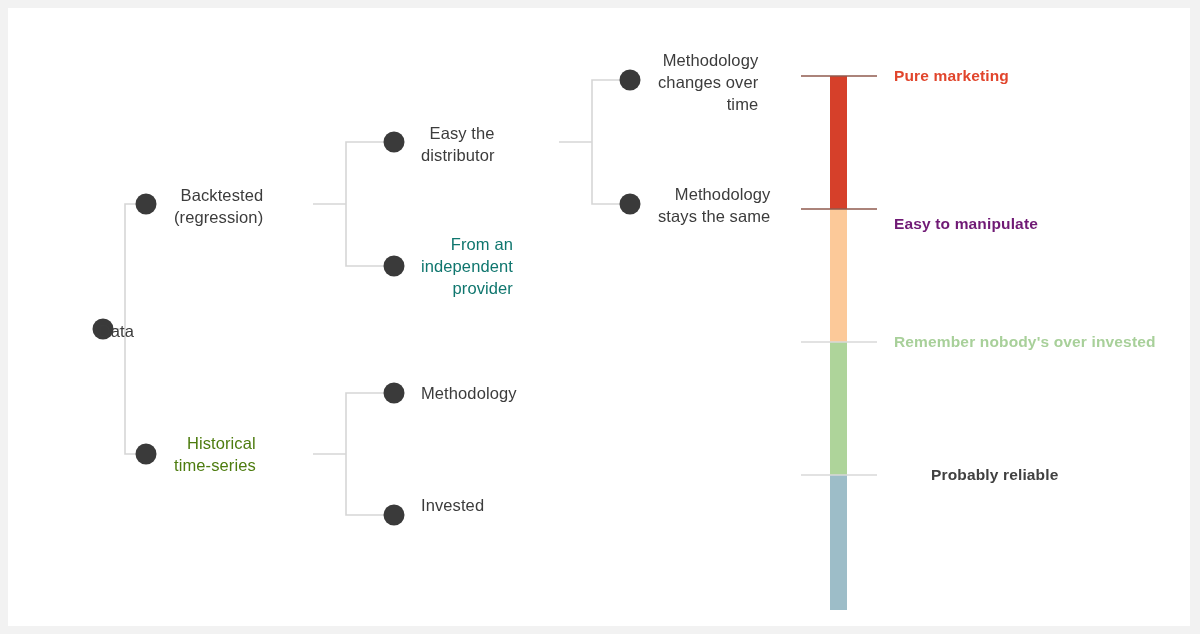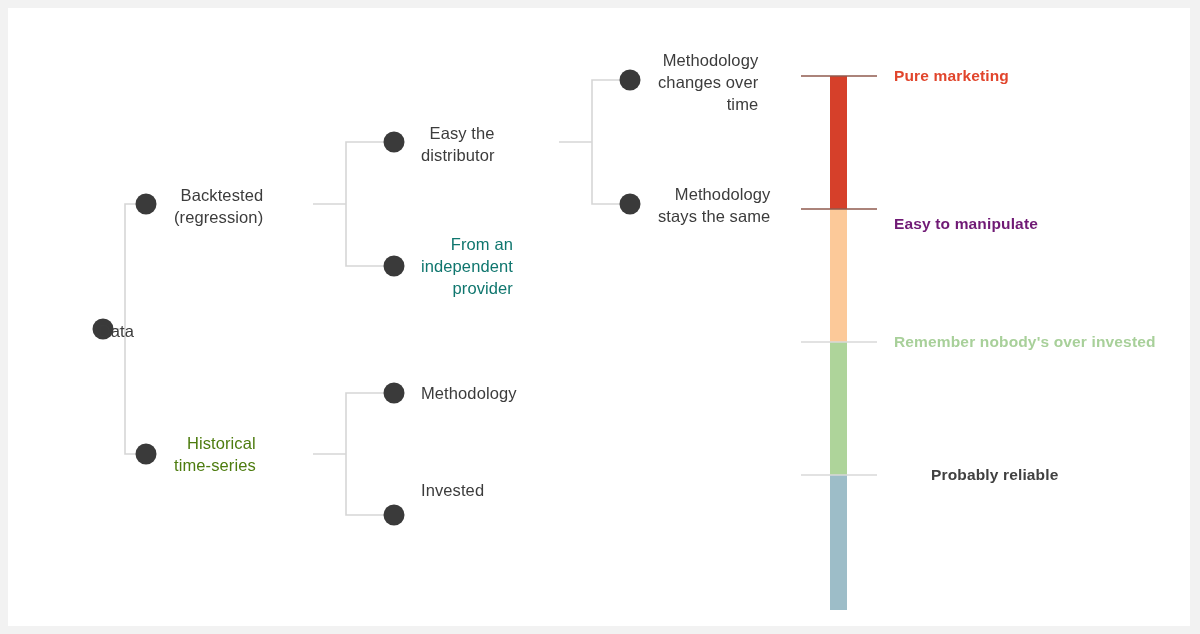--- a/index.html
+++ b/index.html
@@ -109,21 +109,21 @@
         <div class="tree-node-label right-of-dot" style="left: 166px; top: 176px; color: rgb(60, 60, 60);">Backtested
 (regression)</div>
         <div class="tree-node-label right-of-dot" style="left: 166px; top: 424px; color: #4d7c0f;">Historical
 time-series</div>
         <div class="tree-node-label right-of-dot" style="left: 413px; top: 114px; color: rgb(60, 60, 60);">Easy the
 distributor</div>
         <div class="tree-node-label right-of-dot" style="left: 413px; top: 225px; color: #0f766e;">From an
 independent
 provider</div>
         <div class="tree-node-label right-of-dot" style="left: 413px; top: 374px; color: rgb(60, 60, 60);">Methodology</div>
-        <div class="tree-node-label right-of-dot" style="left: 413px; top: 471px; color: rgb(60, 60, 60);">Invested</div>
+        <div class="tree-node-label right-of-dot" style="left: 413px; top: 486px; color: rgb(60, 60, 60);">Invested</div>
         <div class="tree-node-label right-of-dot" style="left: 650px; top: 41px; color: rgb(60, 60, 60);">Methodology
 changes over
 time</div>
         <div class="tree-node-label right-of-dot" style="left: 650px; top: 175px; color: rgb(60, 60, 60);">Methodology
 stays the same</div>
       </div>
     <div id="scale-labels">
         <div class="scale-label" style="left: 886px; top: 59px; color: rgb(225, 69, 44);">Pure marketing</div>
         <div class="scale-label" style="left: 886px; top: 207px; color: #701a75;">Easy to manipulate</div>
         <div class="scale-label" style="left: 886px; top: 325px; color: rgb(168, 208, 154);">Remember nobody's over invested</div>

